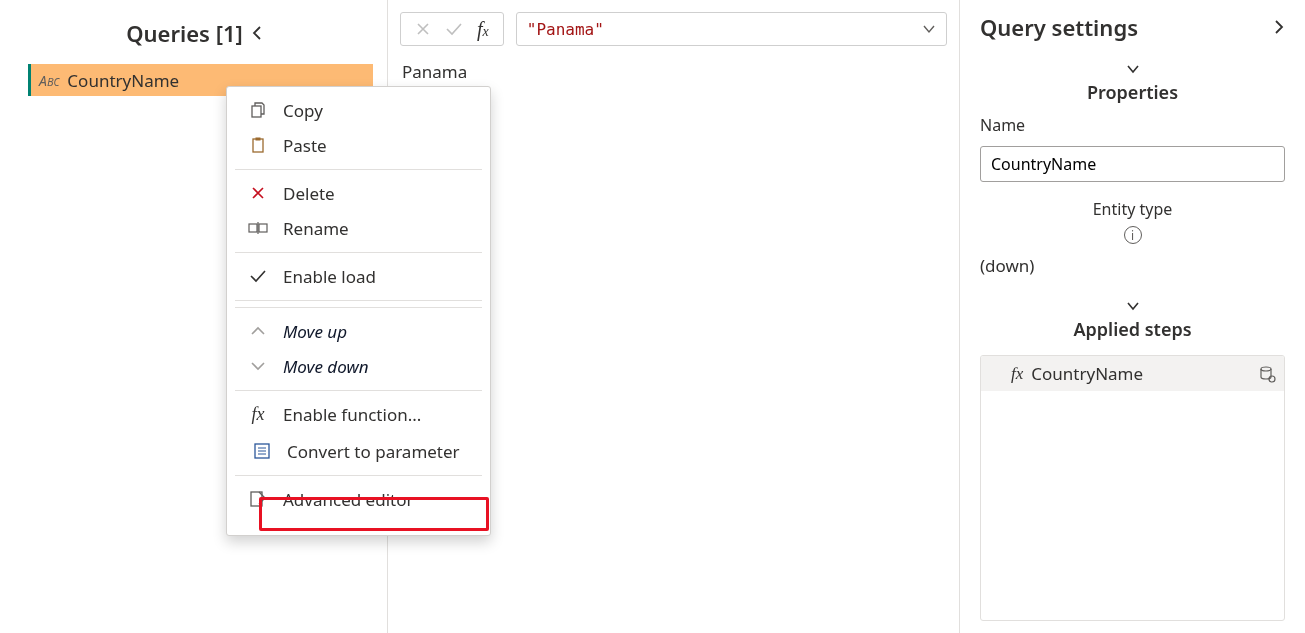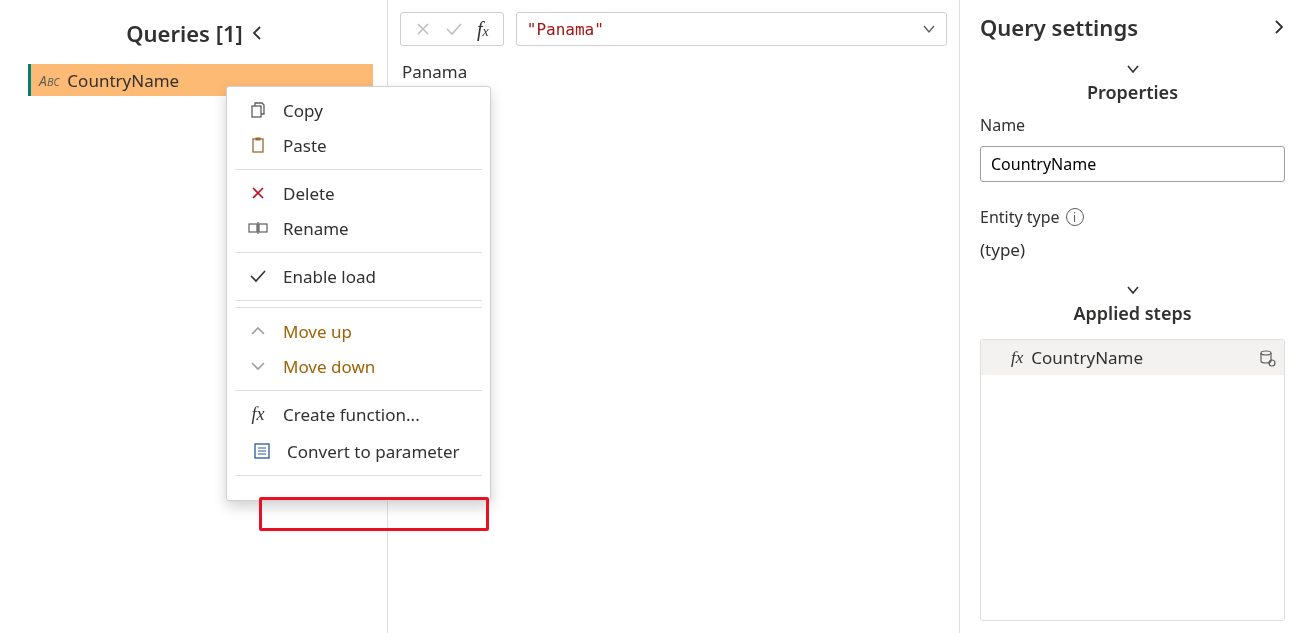--- a/index.html
+++ b/index.html
@@ -120,21 +120,21 @@
   }
   .field-label { font-size:16px; }
   .text-input {
     width:100%;
     border:1px solid #a19f9d;
     border-radius:3px;
     padding:6px 10px;
     font-size:16px;
     font-family:inherit;
   }
-  .entity-row { display:flex; align-items:center; gap:6px; font-size:16px; margin-top:14px;}
+  .entity-row { display:flex; align-items:center; gap:6px; font-size:16px; margin-top:6px;flex-direction:column;}
   .info-circle {
     display:inline-flex; width:18px;height:18px;border:1.3px solid #605e5c;border-radius:50%;
     align-items:center;justify-content:center;font-size:12px;color:#605e5c;
   }
   .steps-list {
     border:1px solid #e1dfdd;
     border-radius:3px;
     flex:1;
     margin-top:4px;
     overflow:hidden;
@@ -170,21 +170,21 @@
     gap:14px;
     padding:6px 14px 6px 20px;
     font-size:17px;
     cursor:pointer;
     position:relative;
   }
   .menu-item .icon-slot {
     width:22px; height:22px; display:flex; align-items:center; justify-content:center;
     flex-shrink:0;
   }
-  .menu-item.disabled { color:#a16207; }
+  .menu-item.disabled { color:#0f172a;font-style:italic; }
   .menu-sep { height:1px; background:#e1dfdd; margin:6px 8px; }
   .submenu-arrow { position:absolute; right:12px; }
   .menu-item.highlight {
     margin:2px 4px;
   }
   .highlight-box {
     position:absolute;
     left:259px;
     top:497px;
     width:230px;
@@ -280,34 +280,43 @@
             <path d="M2 3 L8 9 L14 3" stroke="#a19f9d" stroke-width="1.6" fill="none"></path>
           </svg>
       </span>
       <span>Move down</span>
     </div>
     <div class="menu-sep"></div>
     <div class="menu-item">
       <span class="icon-slot">
         <span style="font-style:italic;font-family:'Times New Roman',serif;font-size:18px;">fx</span>
       </span>
-      <span>Create function...</span>
+      <span>Enable function...</span>
     </div>
     <div class="menu-item highlight">
       <span class="icon-slot">
         <svg width="18" height="18" viewBox="0 0 18 18">
             <rect x="2" y="2" width="14" height="14" fill="none" stroke="#2b579a" stroke-width="1.3"></rect>
             <line x1="5" y1="6" x2="13" y2="6" stroke="#2b579a"></line>
             <line x1="5" y1="9" x2="13" y2="9" stroke="#2b579a"></line>
             <line x1="5" y1="12" x2="13" y2="12" stroke="#2b579a"></line>
           </svg>
       </span>
       <span>Convert to parameter</span>
     </div>
     <div class="menu-sep"></div>
+    <div class="menu-item">
+      <span class="icon-slot">
+        <svg width="18" height="18" viewBox="0 0 18 18">
+            <rect x="2" y="2" width="11" height="14" fill="none" stroke="#605e5c" stroke-width="1.3"></rect>
+            <path d="M10 2 L16 8 L10 14" fill="none" stroke="#605e5c" stroke-width="1.3"></path>
+          </svg>
+      </span>
+      <span>Advanced editor</span>
+    </div>
     <div class="menu-item">
       
       
     </div>
   </div>
 </div>
 
 <div class="highlight-box"></div>
 
 <div class="center-pane">
@@ -354,21 +363,21 @@
     <span>Properties</span>
   </div>
 
   <div class="field-label">Name</div>
   <input class="text-input" value="CountryName" style="">
 
   <div class="entity-row">
     <span>Entity type</span>
     <span class="info-circle">i</span>
   </div>
-  <div style="font-size:17px;">(type)</div>
+  <div style="font-size:17px;">(down)</div>
 
   <div class="section-header" style="margin-top:14px;">
     <svg width="14" height="10" viewBox="0 0 14 10">
         <path d="M2 2 L7 8 L12 2" stroke="#323130" stroke-width="1.6" fill="none"></path>
       </svg>
     <span>Applied steps</span>
   </div>
 
   <div class="steps-list">
     <div class="step-item">

